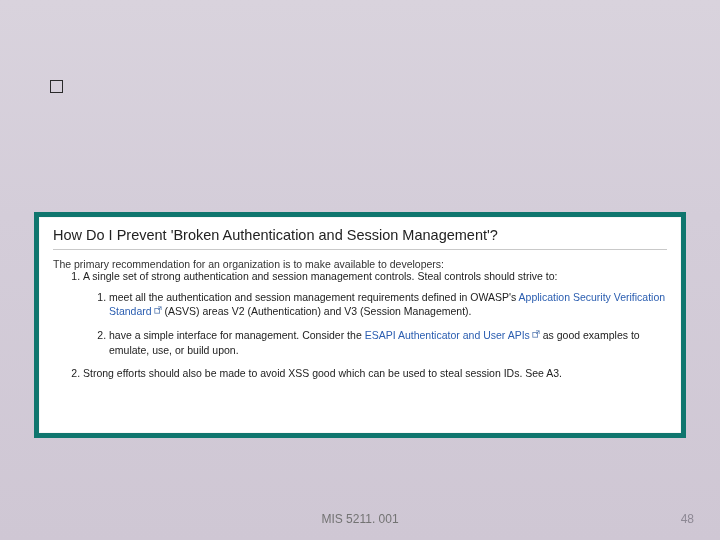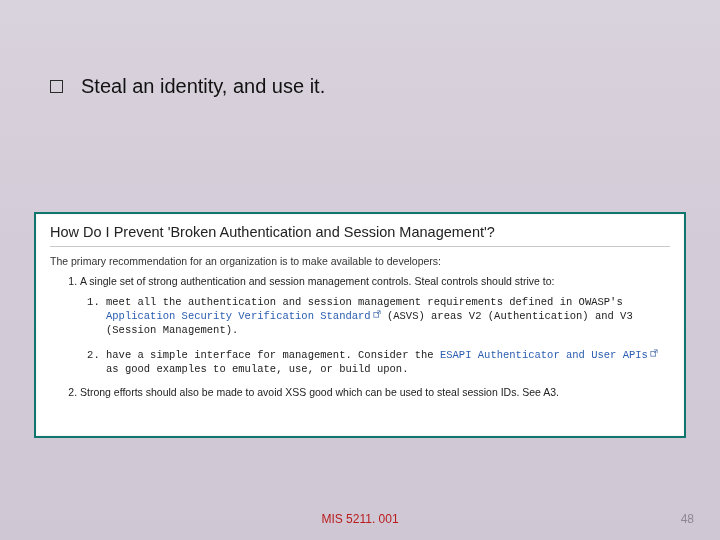--- a/index.html
+++ b/index.html
@@ -36,88 +36,86 @@
     margin-top: 5px;
     flex: none;
     background: transparent;
   }
   .panel {
     position: absolute;
     left: 34px; right: 34px;
     top: 212px;
     height: 226px;
     background: #ffffff;
-    border: 2px solid #0f766e;
+    border: 5px solid #0f766e;
     box-shadow: inset 0 0 0 1px rgba(0,0,0,0.03);
     padding: 10px 14px 10px 14px;
     overflow: hidden;
   }
   .panel h3 {
     font-size: 14.5px;
     font-weight: 400;
     color: #222;
     padding-bottom: 6px;
     border-bottom: 1px solid #c9c9c9;
     margin-bottom: 8px;
   }
   .panel .intro {
     font-size: 10.5px;
     color: #333;
-    margin-bottom: 8px;
+    margin-bottom: 0;
   }
   ol.outer {
     list-style: decimal;
     padding-left: 30px;
     font-size: 10.5px;
     color: #222;
   }
   ol.outer > li { margin-bottom: 10px; }
   ol.inner {
     list-style: decimal;
     padding-left: 26px;
     margin-top: 8px;
-    font-family: Liberation Mono, monospace;
   }
   ol.inner > li { margin-bottom: 10px; line-height: 1.35; }
   .bold { font-weight: 400; }
   .lnk { color: #2a5db0; }
   .ext-icon {
     display: inline-block;
     width: 8px; height: 8px;
     margin-left: 2px;
     vertical-align: 1px;
   }
   .ext-icon svg { width: 8px; height: 8px; display: block; }
   .footer-center {
     position: absolute;
     bottom: 14px;
     left: 0; right: 0;
     text-align: center;
     font-size: 12px;
-    color: #b91c1c;
+    color: #737373;
   }
   .footer-right {
     position: absolute;
     bottom: 14px;
     right: 26px;
     font-size: 12px;
     color: #8d8894;
     text-align: center;
   }
 </style>
 </head>
 <body>
 
 <div class="title">
   <br>
 </div>
 
 <div class="bullet-row">
   <span class="bullet-box"></span>
-  <span>Steal an identity, and use it.</span>
 </div>
 
 <div class="panel">
   <h3>How Do I Prevent 'Broken Authentication and Session Management'?</h3>
   <div class="intro">The primary recommendation for an organization is to make available to developers:</div>
   <ol class="outer">
     <li>
       <span class="bold">A single set of strong authentication and session management controls.</span><span> Steal controls should strive to:</span>
       <ol class="inner">
         <li>

